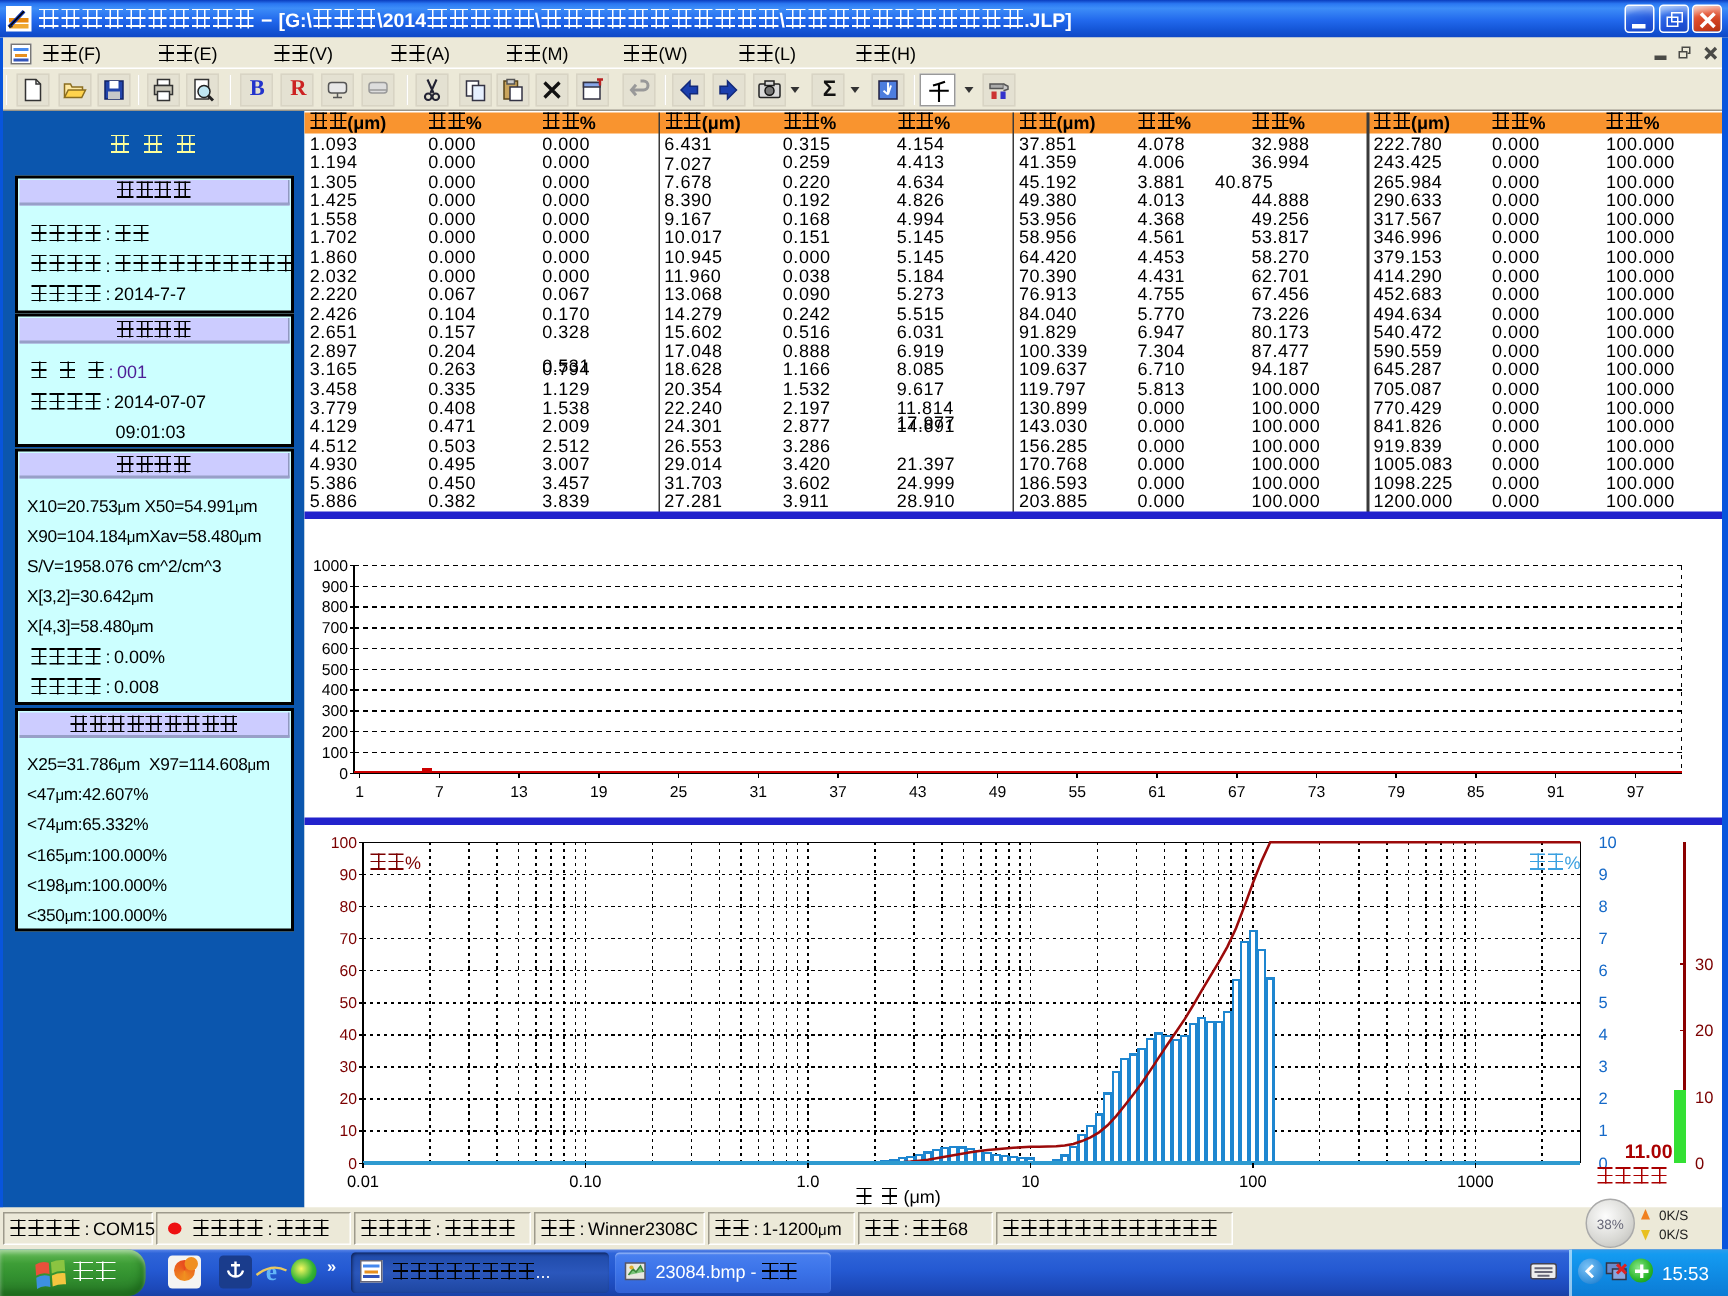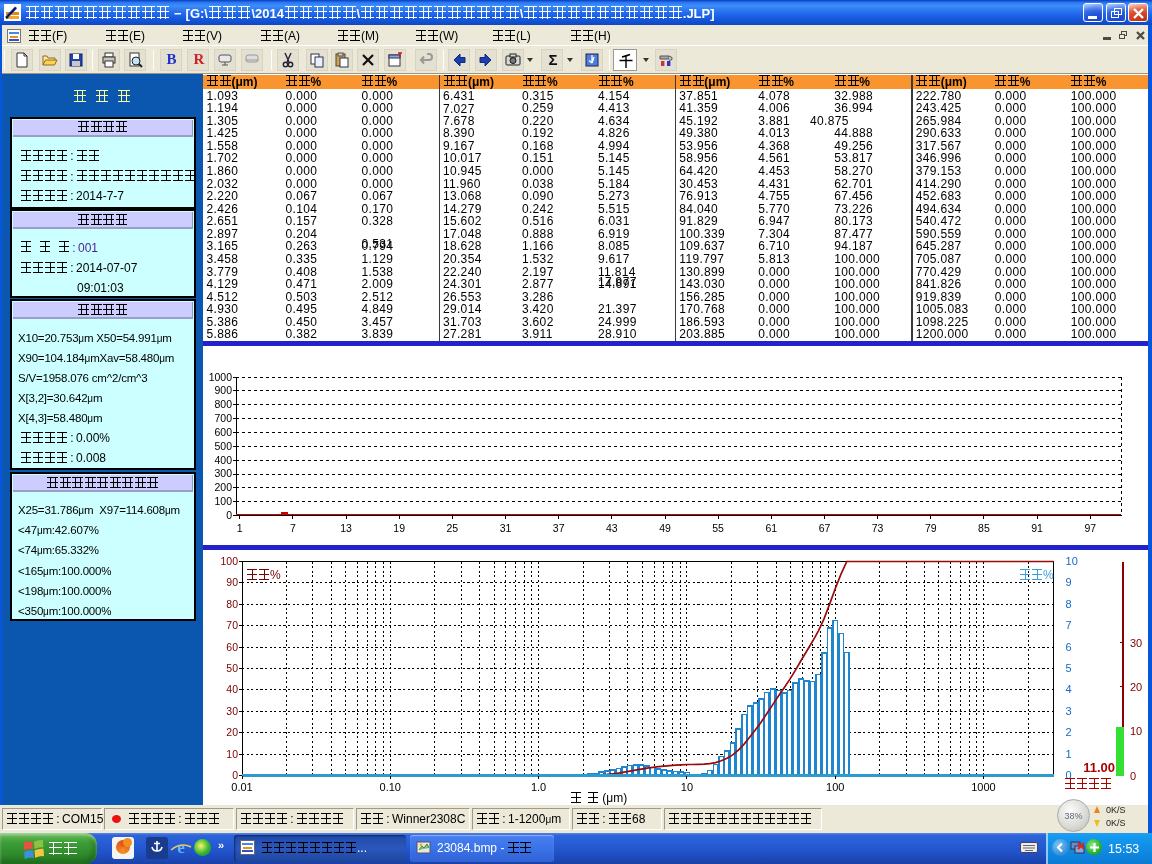--- a/index.html
+++ b/index.html
@@ -310,21 +310,21 @@
 <div class="row" style="left:285.5px;top:265.58000000000004px;height:12.57px;line-height:12.57px;letter-spacing:.35px">0.408</div>
 <div class="row" style="left:361.5px;top:265.58000000000004px;height:12.57px;line-height:12.57px;letter-spacing:.35px">1.538</div>
 <div class="row" style="left:206.5px;top:278.15px;height:12.57px;line-height:12.57px;letter-spacing:.35px">4.129</div>
 <div class="row" style="left:285.5px;top:278.15px;height:12.57px;line-height:12.57px;letter-spacing:.35px">0.471</div>
 <div class="row" style="left:361.5px;top:278.15px;height:12.57px;line-height:12.57px;letter-spacing:.35px">2.009</div>
 <div class="row" style="left:206.5px;top:290.72px;height:12.57px;line-height:12.57px;letter-spacing:.35px">4.512</div>
 <div class="row" style="left:285.5px;top:290.72px;height:12.57px;line-height:12.57px;letter-spacing:.35px">0.503</div>
 <div class="row" style="left:361.5px;top:290.72px;height:12.57px;line-height:12.57px;letter-spacing:.35px">2.512</div>
 <div class="row" style="left:206.5px;top:303.28999999999996px;height:12.57px;line-height:12.57px;letter-spacing:.35px">4.930</div>
 <div class="row" style="left:285.5px;top:303.28999999999996px;height:12.57px;line-height:12.57px;letter-spacing:.35px">0.495</div>
-<div class="row" style="left:361.5px;top:303.28999999999996px;height:12.57px;line-height:12.57px;letter-spacing:.35px">4.849</div>
+<div class="row" style="left:361.5px;top:303.28999999999996px;height:12.57px;line-height:12.57px;letter-spacing:.35px">3.007</div>
 <div class="row" style="left:206.5px;top:315.86px;height:12.57px;line-height:12.57px;letter-spacing:.35px">5.386</div>
 <div class="row" style="left:285.5px;top:315.86px;height:12.57px;line-height:12.57px;letter-spacing:.35px">0.450</div>
 <div class="row" style="left:361.5px;top:315.86px;height:12.57px;line-height:12.57px;letter-spacing:.35px">3.457</div>
 <div class="row" style="left:206.5px;top:328.43px;height:12.57px;line-height:12.57px;letter-spacing:.35px">5.886</div>
 <div class="row" style="left:285.5px;top:328.43px;height:12.57px;line-height:12.57px;letter-spacing:.35px">0.382</div>
 <div class="row" style="left:361.5px;top:328.43px;height:12.57px;line-height:12.57px;letter-spacing:.35px">3.839</div>
 <div class="row" style="left:442.9px;top:89.6px;height:12.57px;line-height:12.57px;letter-spacing:.35px">6.431</div>
 <div class="row" style="left:521.9px;top:89.6px;height:12.57px;line-height:12.57px;letter-spacing:.35px">0.315</div>
 <div class="row" style="left:597.9px;top:89.6px;height:12.57px;line-height:12.57px;letter-spacing:.35px">4.154</div>
 <div class="row" style="left:442.9px;top:103px;height:12.57px;line-height:12.57px;letter-spacing:.35px">7.027</div>
@@ -398,21 +398,21 @@
 <div class="row" style="left:834.3px;top:127.31px;height:12.57px;line-height:12.57px;letter-spacing:.35px">44.888</div>
 <div class="row" style="left:679.3px;top:139.88px;height:12.57px;line-height:12.57px;letter-spacing:.35px">53.956</div>
 <div class="row" style="left:758.3px;top:139.88px;height:12.57px;line-height:12.57px;letter-spacing:.35px">4.368</div>
 <div class="row" style="left:834.3px;top:139.88px;height:12.57px;line-height:12.57px;letter-spacing:.35px">49.256</div>
 <div class="row" style="left:679.3px;top:152.45px;height:12.57px;line-height:12.57px;letter-spacing:.35px">58.956</div>
 <div class="row" style="left:758.3px;top:152.45px;height:12.57px;line-height:12.57px;letter-spacing:.35px">4.561</div>
 <div class="row" style="left:834.3px;top:152.45px;height:12.57px;line-height:12.57px;letter-spacing:.35px">53.817</div>
 <div class="row" style="left:679.3px;top:165.01999999999998px;height:12.57px;line-height:12.57px;letter-spacing:.35px">64.420</div>
 <div class="row" style="left:758.3px;top:165.01999999999998px;height:12.57px;line-height:12.57px;letter-spacing:.35px">4.453</div>
 <div class="row" style="left:834.3px;top:165.01999999999998px;height:12.57px;line-height:12.57px;letter-spacing:.35px">58.270</div>
-<div class="row" style="left:679.3px;top:177.59px;height:12.57px;line-height:12.57px;letter-spacing:.35px">30.453</div>
+<div class="row" style="left:679.3px;top:177.59px;height:12.57px;line-height:12.57px;letter-spacing:.35px">70.390</div>
 <div class="row" style="left:758.3px;top:177.59px;height:12.57px;line-height:12.57px;letter-spacing:.35px">4.431</div>
 <div class="row" style="left:834.3px;top:177.59px;height:12.57px;line-height:12.57px;letter-spacing:.35px">62.701</div>
 <div class="row" style="left:679.3px;top:190.16px;height:12.57px;line-height:12.57px;letter-spacing:.35px">76.913</div>
 <div class="row" style="left:758.3px;top:190.16px;height:12.57px;line-height:12.57px;letter-spacing:.35px">4.755</div>
 <div class="row" style="left:834.3px;top:190.16px;height:12.57px;line-height:12.57px;letter-spacing:.35px">67.456</div>
 <div class="row" style="left:679.3px;top:202.73px;height:12.57px;line-height:12.57px;letter-spacing:.35px">84.040</div>
 <div class="row" style="left:758.3px;top:202.73px;height:12.57px;line-height:12.57px;letter-spacing:.35px">5.770</div>
 <div class="row" style="left:834.3px;top:202.73px;height:12.57px;line-height:12.57px;letter-spacing:.35px">73.226</div>
 <div class="row" style="left:679.3px;top:215.3px;height:12.57px;line-height:12.57px;letter-spacing:.35px">91.829</div>
 <div class="row" style="left:758.3px;top:215.3px;height:12.57px;line-height:12.57px;letter-spacing:.35px">6.947</div>

